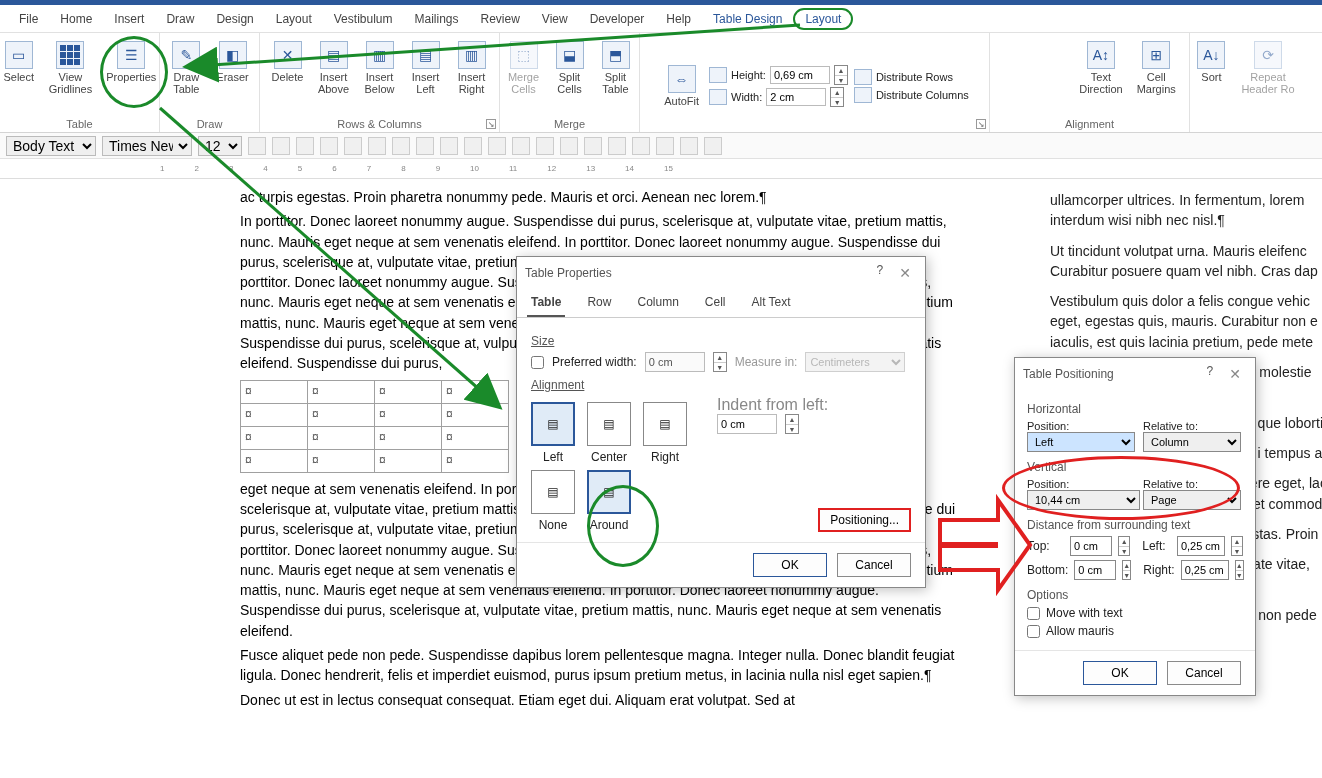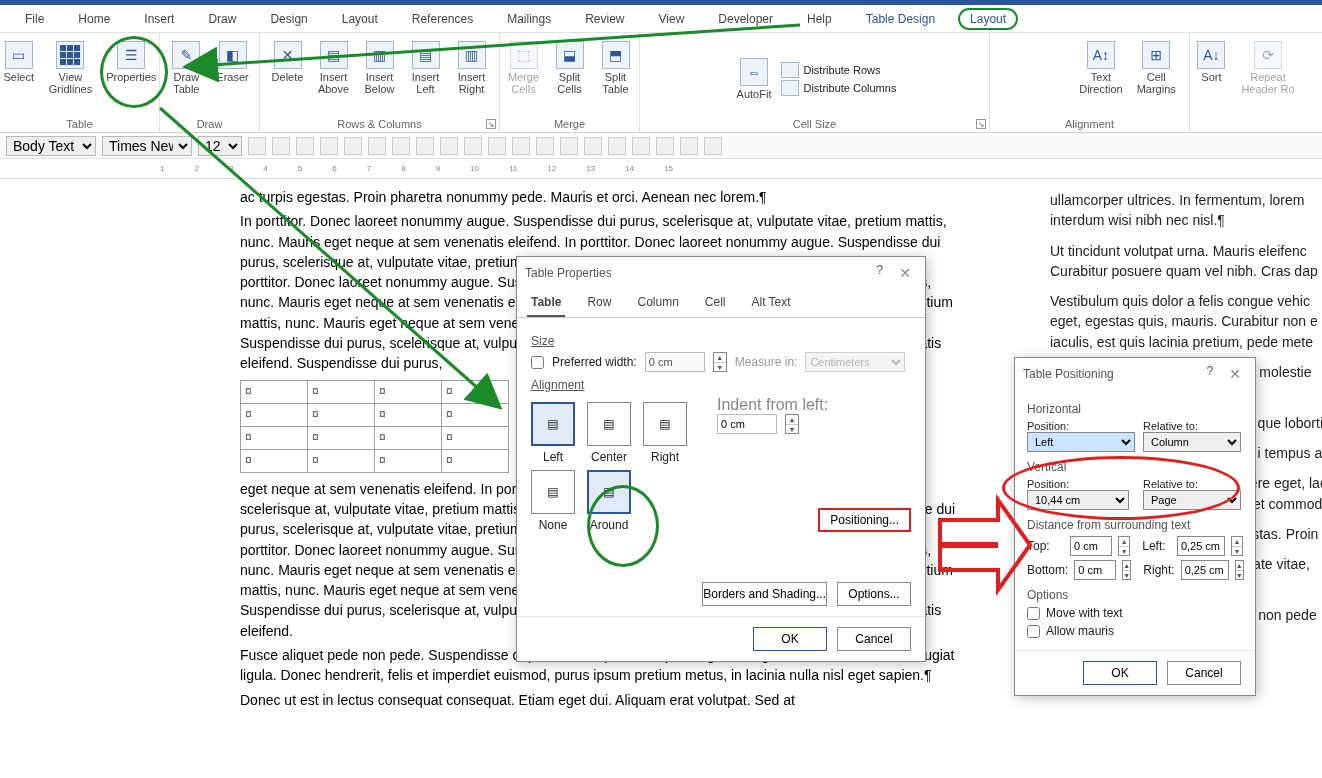--- a/index.html
+++ b/index.html
@@ -1,18 +1,18 @@
 <!DOCTYPE html>
 <html><head>
 <meta charset="utf-8">
 <style>
 * { box-sizing: border-box; margin: 0; padding: 0; font-family: "Segoe UI", Tahoma, sans-serif; }
 body { background: #fff; width: 1322px; height: 778px; overflow: hidden; position: relative; font-size: 12px; color: #222; }
 .topbar { height: 5px; background: #2b579a; }
-.menubar { display: flex; align-items: center; height: 28px; border-bottom: 1px solid #e1e1e1; padding-left: 14px; gap: 12px; }
+.menubar { display: flex; align-items: center; height: 28px; border-bottom: 1px solid #e1e1e1; padding-left: 8px; gap: 0; }
 .menubar span { padding: 4px 11px; cursor: pointer; color: #444; }
 .menubar span.active { color: #2b579a; }
 .menubar span.active2 { color: #2b579a; border: 2px solid #1a8a2a; border-radius: 12px; padding: 2px 10px; }
 .ribbon { display: flex; height: 100px; border-bottom: 1px solid #d4d4d4; background: #fff; }
 .rgroup { border-right: 1px solid #e1e1e1; padding: 2px 6px 0 6px; display: flex; flex-direction: column; justify-content: space-between; align-items: center; position: relative; }
 .rgroup-label { font-size: 11px; color: #666; text-align: center; padding-bottom: 2px; width: 100%; }
 .rgroup-ctrls { display: flex; gap: 6px; align-items: flex-start; flex: 1; padding-top: 4px; }
 .rbtn { display: flex; flex-direction: column; align-items: center; gap: 2px; padding: 2px 4px; cursor: pointer; min-width: 40px; }
 .rbtn .ico { width: 28px; height: 28px; background: #eef3fa; border: 1px solid #9fb7d4; display: flex; align-items: center; justify-content: center; font-size: 14px; color: #2b579a; }
 .rbtn .lbl { font-size: 11px; text-align: center; line-height: 12px; color: #444; }
@@ -72,21 +72,21 @@
 
 <div class="topbar"></div>
 
 <div class="menubar">
   <span>File</span>
   <span>Home</span>
   <span>Insert</span>
   <span>Draw</span>
   <span>Design</span>
   <span>Layout</span>
-  <span>References</span>
+  <span>Vestibulum</span>
   <span>Mailings</span>
   <span>Review</span>
   <span>View</span>
   <span>Developer</span>
   <span>Help</span>
   <span class="active">Table Design</span>
   <span class="active2">Layout</span>
 </div>
 
 <div class="ribbon">
@@ -186,29 +186,48 @@
   </div>
   <div class="rgroup" style="width:350px">
     <div class="rgroup-ctrls" style="align-items:center">
       <div class="rbtn">
           <div class="ico">⇔</div>
           <div class="lbl">AutoFit</div>
         </div>
       <div class="small-stack">
         <div class="row">
             <div class="ico2"></div>
+            <span>Height:</span>
+            <input type="text" value="0,69 cm" style="">
+            <div class="spinbtns">
+              <span>▲</span>
+              <span>▼</span>
+            </div>
+          </div>
+        <div class="row">
+            <div class="ico2"></div>
+            <span>Width:</span>
+            <input type="text" value="2 cm" style="">
+            <div class="spinbtns">
+              <span>▲</span>
+              <span>▼</span>
+            </div>
+          </div>
+      </div>
+      <div class="small-stack">
+        <div class="row">
+            <div class="ico2"></div>
             <span>Distribute Rows</span>
           </div>
         <div class="row">
             <div class="ico2"></div>
             <span>Distribute Columns</span>
           </div>
       </div>
     </div>
-    <div class="rgroup-label">Cell Size</div>
     <div class="launcher">↘</div>
   </div>
   <div class="rgroup" style="width:200px">
     <div class="rgroup-ctrls">
       <div style="display:grid;grid-template-columns:repeat(3,22px);grid-template-rows:repeat(3,22px);gap:2px">
         <div class="ico" style="width:20px;height:20px"></div>
         <div class="ico" style="width:20px;height:20px"></div>
         <div class="ico" style="width:20px;height:20px"></div>
         <div class="ico" style="width:20px;height:20px"></div>
         <div class="ico" style="width:20px;height:20px"></div>
@@ -402,24 +421,20 @@
             <div class="align-box">▤</div>
             <span>None</span>
           </div>
         <div class="align-opt">
             <div class="align-box sel">▤</div>
             <span>Around</span>
           </div>
       </div>
       <button class="btn redbox">Positioning...</button>
     </div>
-    <div style="display:flex;justify-content:flex-end;gap:10px;margin-top:50px">
-      <button class="btn">Borders and Shading...</button>
-      <button class="btn">Options...</button>
-    </div>
   </div>
   <div class="dlg-buttons">
     <button class="btn primary">OK</button>
     <button class="btn">Cancel</button>
   </div>
 </div>
 
 <div class="dlg2" style="left:1002px; top:357px; width:242px;">
   <div class="dialog-title">
     <span>Table Positioning</span>
@@ -437,21 +452,21 @@
       </div>
       <div style="width:100px">
         <div style="font-size:11px">Relative to:</div>
         <select style="width:98px"><option>Column</option></select>
       </div>
     </div>
     <div class="glabel">Vertical</div>
     <div class="row2">
       <div style="width:110px">
         <div style="font-size:11px">Position:</div>
-        <select style="width:102px"><option>10,44 cm</option></select>
+        <select style="width:113px"><option>10,44 cm</option></select>
       </div>
       <div style="width:100px">
         <div style="font-size:11px">Relative to:</div>
         <select style="width:98px"><option>Page</option></select>
       </div>
     </div>
     <div class="glabel">Distance from surrounding text</div>
     <div class="row2">
       <span style="width:44px">Top:</span>
         <input type="text" style="width: 42px;" value="0 cm">

